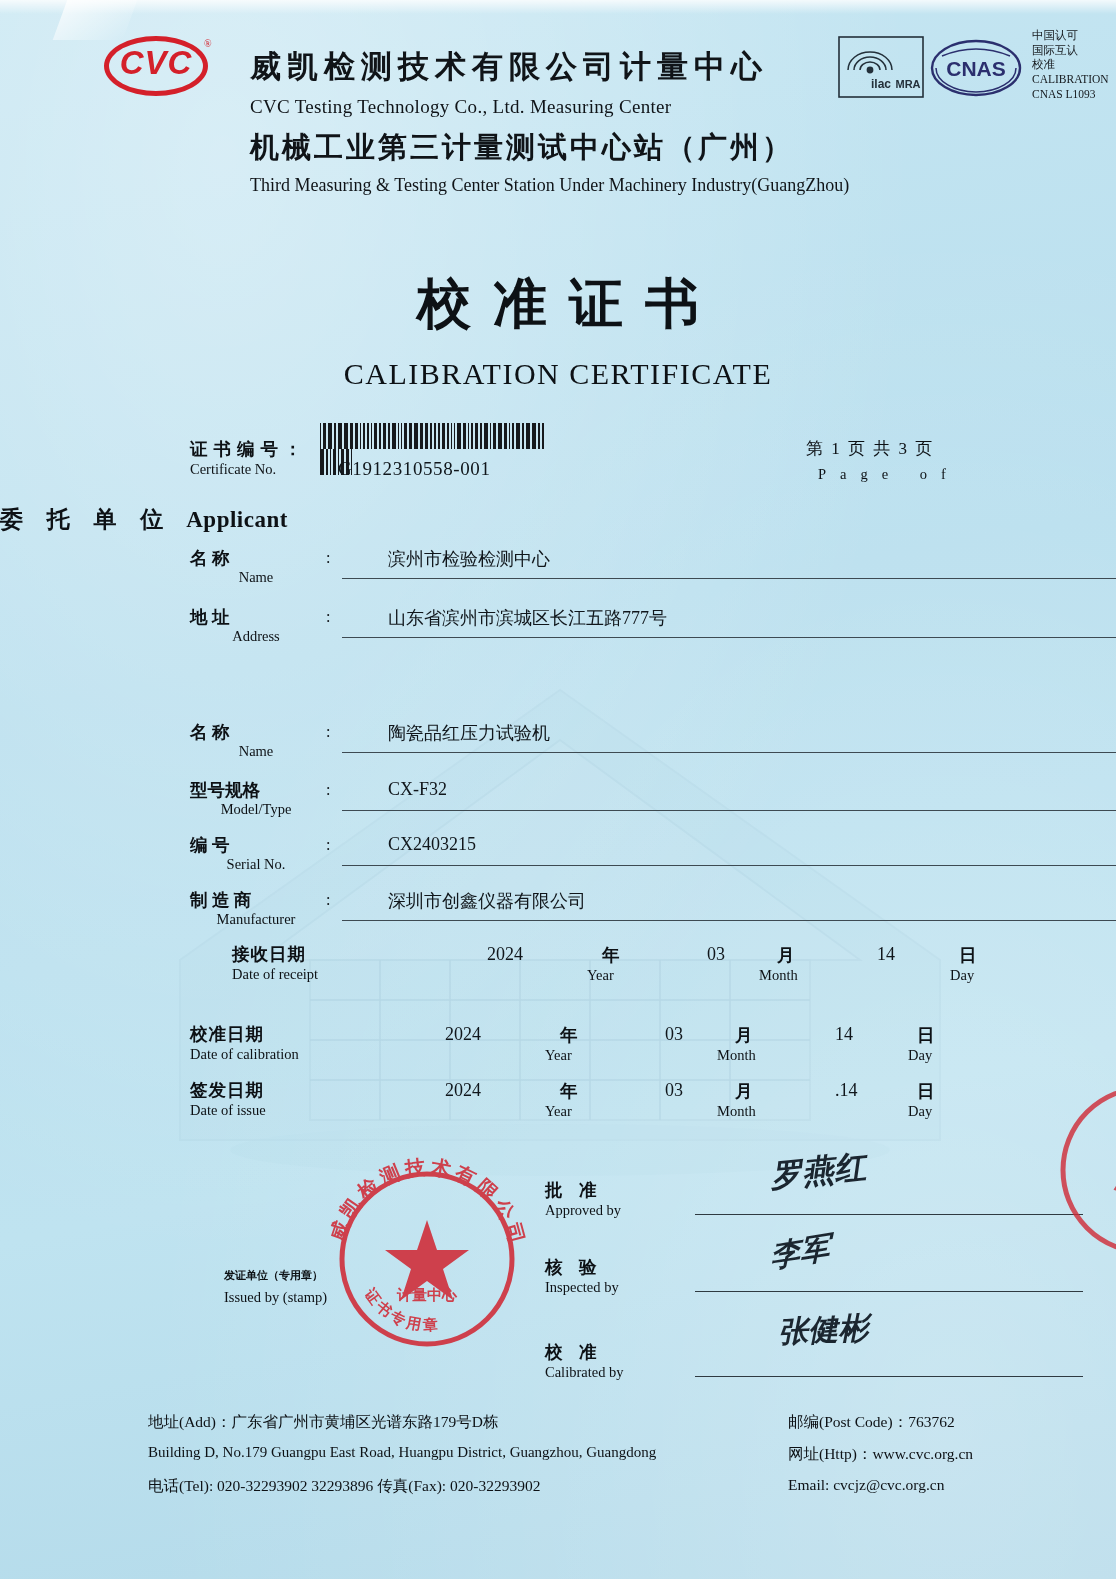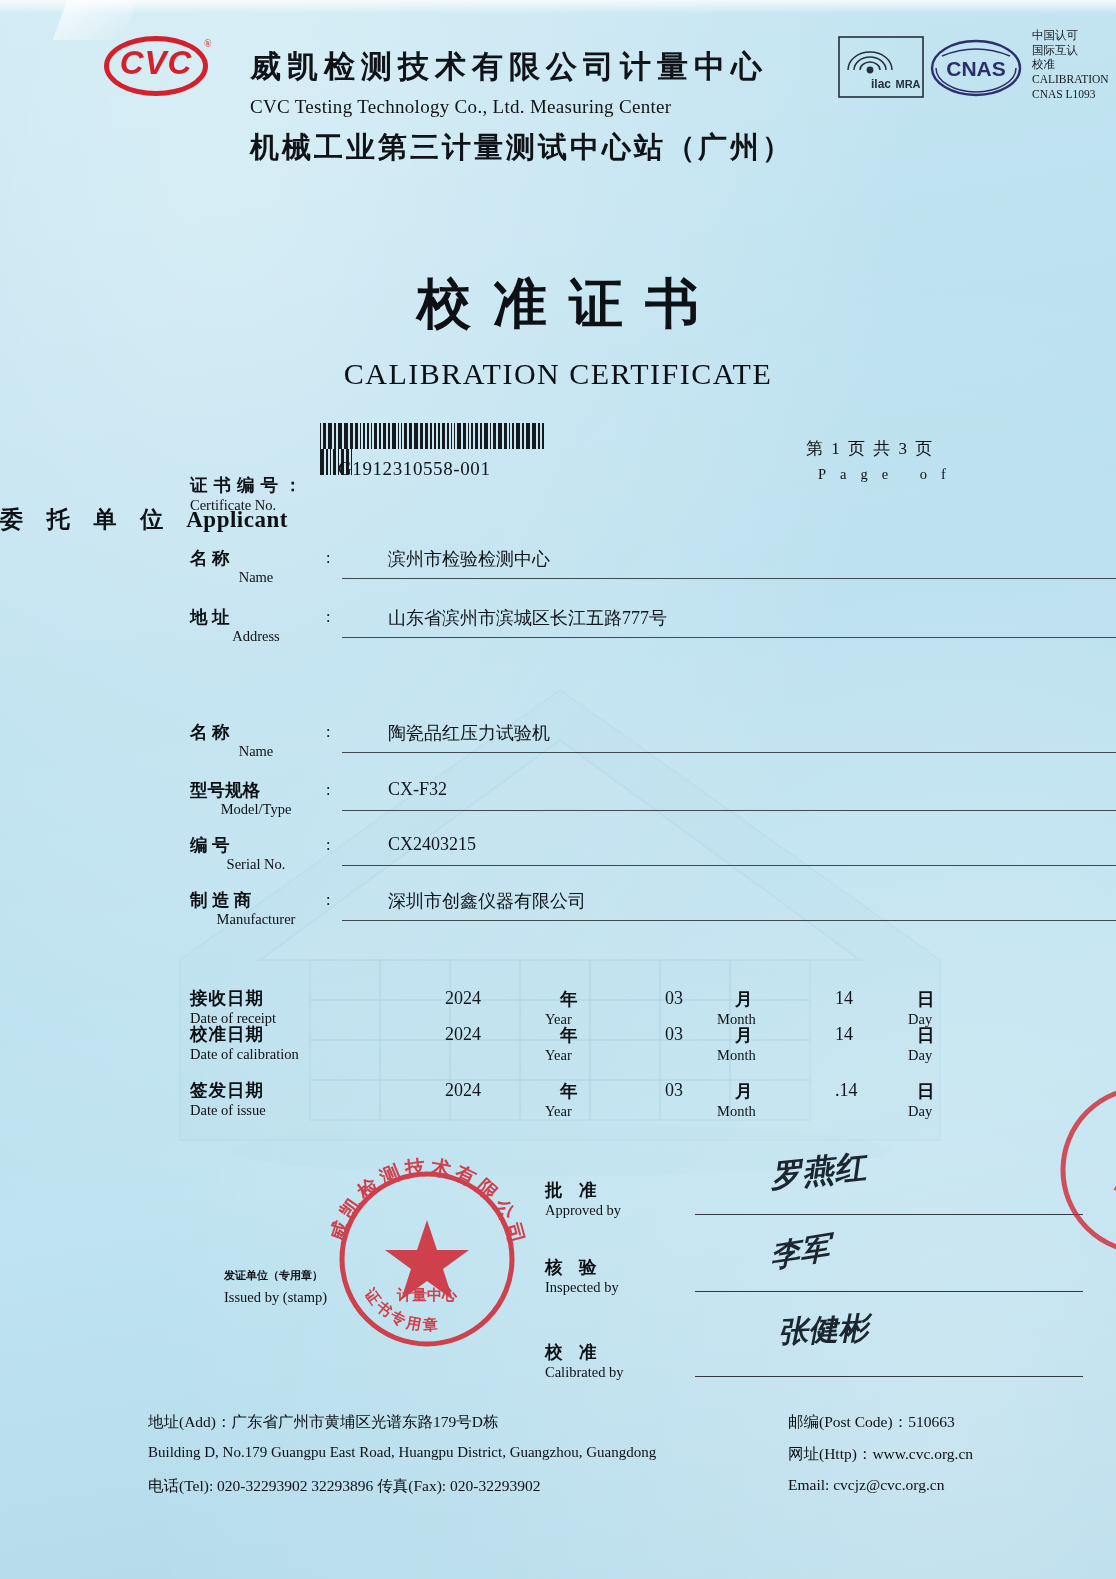--- a/index.html
+++ b/index.html
@@ -178,21 +178,21 @@
   .lbl-en {
     font-size: 14.5px;
     color: #0d1115;
     white-space: nowrap;
   }
   .certno-label {
     position: absolute;
     left: 190px; top: 437px;
     width: 130px;
   }
-  .certno-label .lbl-cn { letter-spacing: 6px; margin-top: 36px; }
+  .certno-label .lbl-cn { letter-spacing: 6px; }
   .certno-colon {
     position: absolute;
     left: 322px; top: 458px;
     font-size: 16px;
   }
   .certno-value {
     position: absolute;
     left: 338px; top: 458px;
     font-size: 19px;
     letter-spacing: .6px;
@@ -422,20 +422,21 @@
   <div class="cvc-logo">
     <div class="ellipse"></div>
     <div class="txt">CVC</div>
     <div class="reg">®</div>
   </div>
 
   <div class="head-block">
     <div class="head-cn1">威凯检测技术有限公司计量中心</div>
     <div class="head-en1">CVC Testing Technology Co., Ltd. Measuring Center</div>
     <div class="head-cn2">机械工业第三计量测试中心站（广州）</div>
+    <div class="head-en2">Third Measuring &amp; Testing Center Station Under Machinery Industry(GuangZhou)</div>
   </div>
 
   <svg class="ilac-mark" viewBox="0 0 86 62">
     <rect x="1" y="1" width="84" height="60" fill="none" stroke="#23303a" stroke-width="1.6"></rect>
     <g fill="none" stroke="#23303a" stroke-width="1.5">
       <path d="M10 34 A22 18 0 0 1 54 34"></path>
       <path d="M16 34 A16 13 0 0 1 48 34"></path>
       <path d="M22 34 A10 8 0 0 1 42 34"></path>
     </g>
     <circle cx="32" cy="34" r="3.4" fill="#23303a"></circle>
@@ -518,21 +519,21 @@
   </div>
 
   <div class="field" style="left:190px; top:888px; width:790px;">
     <div class="name-cn">制 造 商</div>
     <div class="name-en">Manufacturer</div>
     <div class="colon">:</div>
     <div class="value">深圳市创鑫仪器有限公司</div>
     <div class="rule" style="width:810px;"></div>
   </div>
 
-  <div class="daterow" style="top:986px;">
+  <div class="daterow" style="top:942px;margin-left:42px;">
     <div class="d-cn">接收日期</div>
     <div class="d-en">Date of receipt</div>
     <div class="num" style="left:255px;">2024</div>
     <div class="unit-cn" style="left:370px;">年</div>
     <div class="unit-en" style="left:355px;">Year</div>
     <div class="num" style="left:475px;">03</div>
     <div class="unit-cn" style="left:545px;">月</div>
     <div class="unit-en" style="left:527px;">Month</div>
     <div class="num" style="left:645px;">14</div>
     <div class="unit-cn" style="left:727px;">日</div>
@@ -612,21 +613,21 @@
   <svg class="stamp-right" viewBox="0 0 160 200">
     <circle cx="110" cy="100" r="82" fill="none" stroke="#d02a36" stroke-width="5"></circle>
     <text x="86" y="86" font-family="Liberation Serif, serif" font-size="19" font-weight="bold" fill="#d02a36" transform="rotate(-18 86 86)">市</text>
     <text x="80" y="126" font-family="Liberation Serif, serif" font-size="19" font-weight="bold" fill="#d02a36" transform="rotate(-8 80 126)">值</text>
   </svg>
 
   <div class="hr-foot"></div>
   <div class="footer">
     <div class="frow">
       <span class="left">地址(Add)：广东省广州市黄埔区光谱东路179号D栋</span>
-      <span class="right">邮编(Post Code)：510663</span>
+      <span class="right">邮编(Post Code)：763762</span>
     </div>
     <div class="frow">
       <span class="left en">Building D, No.179 Guangpu East Road, Huangpu District, Guangzhou, Guangdong</span>
       <span class="right">网址(Http)：www.cvc.org.cn</span>
     </div>
     <div class="frow">
       <span class="left">电话(Tel): 020-32293902 32293896    传真(Fax): 020-32293902</span>
       <span class="right">Email: cvcjz@cvc.org.cn</span>
     </div>
   </div>

